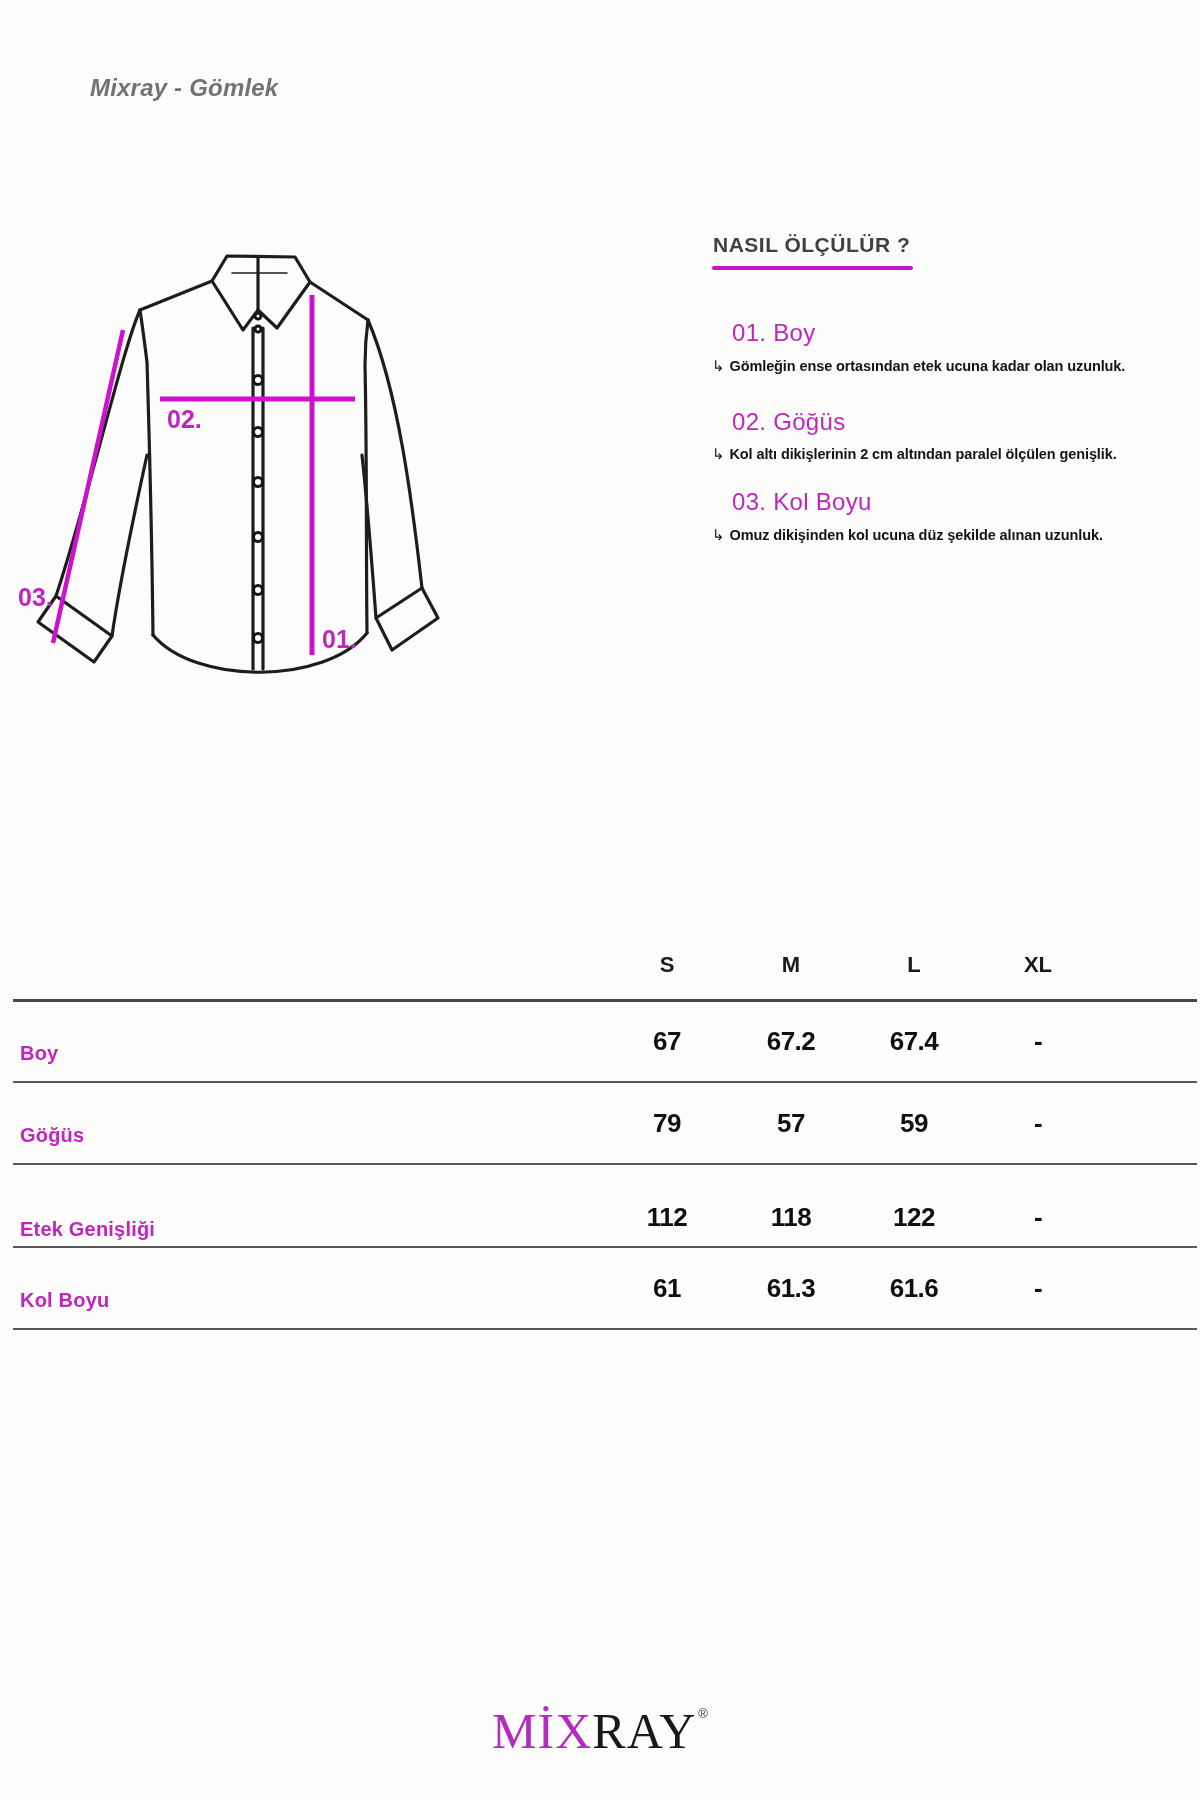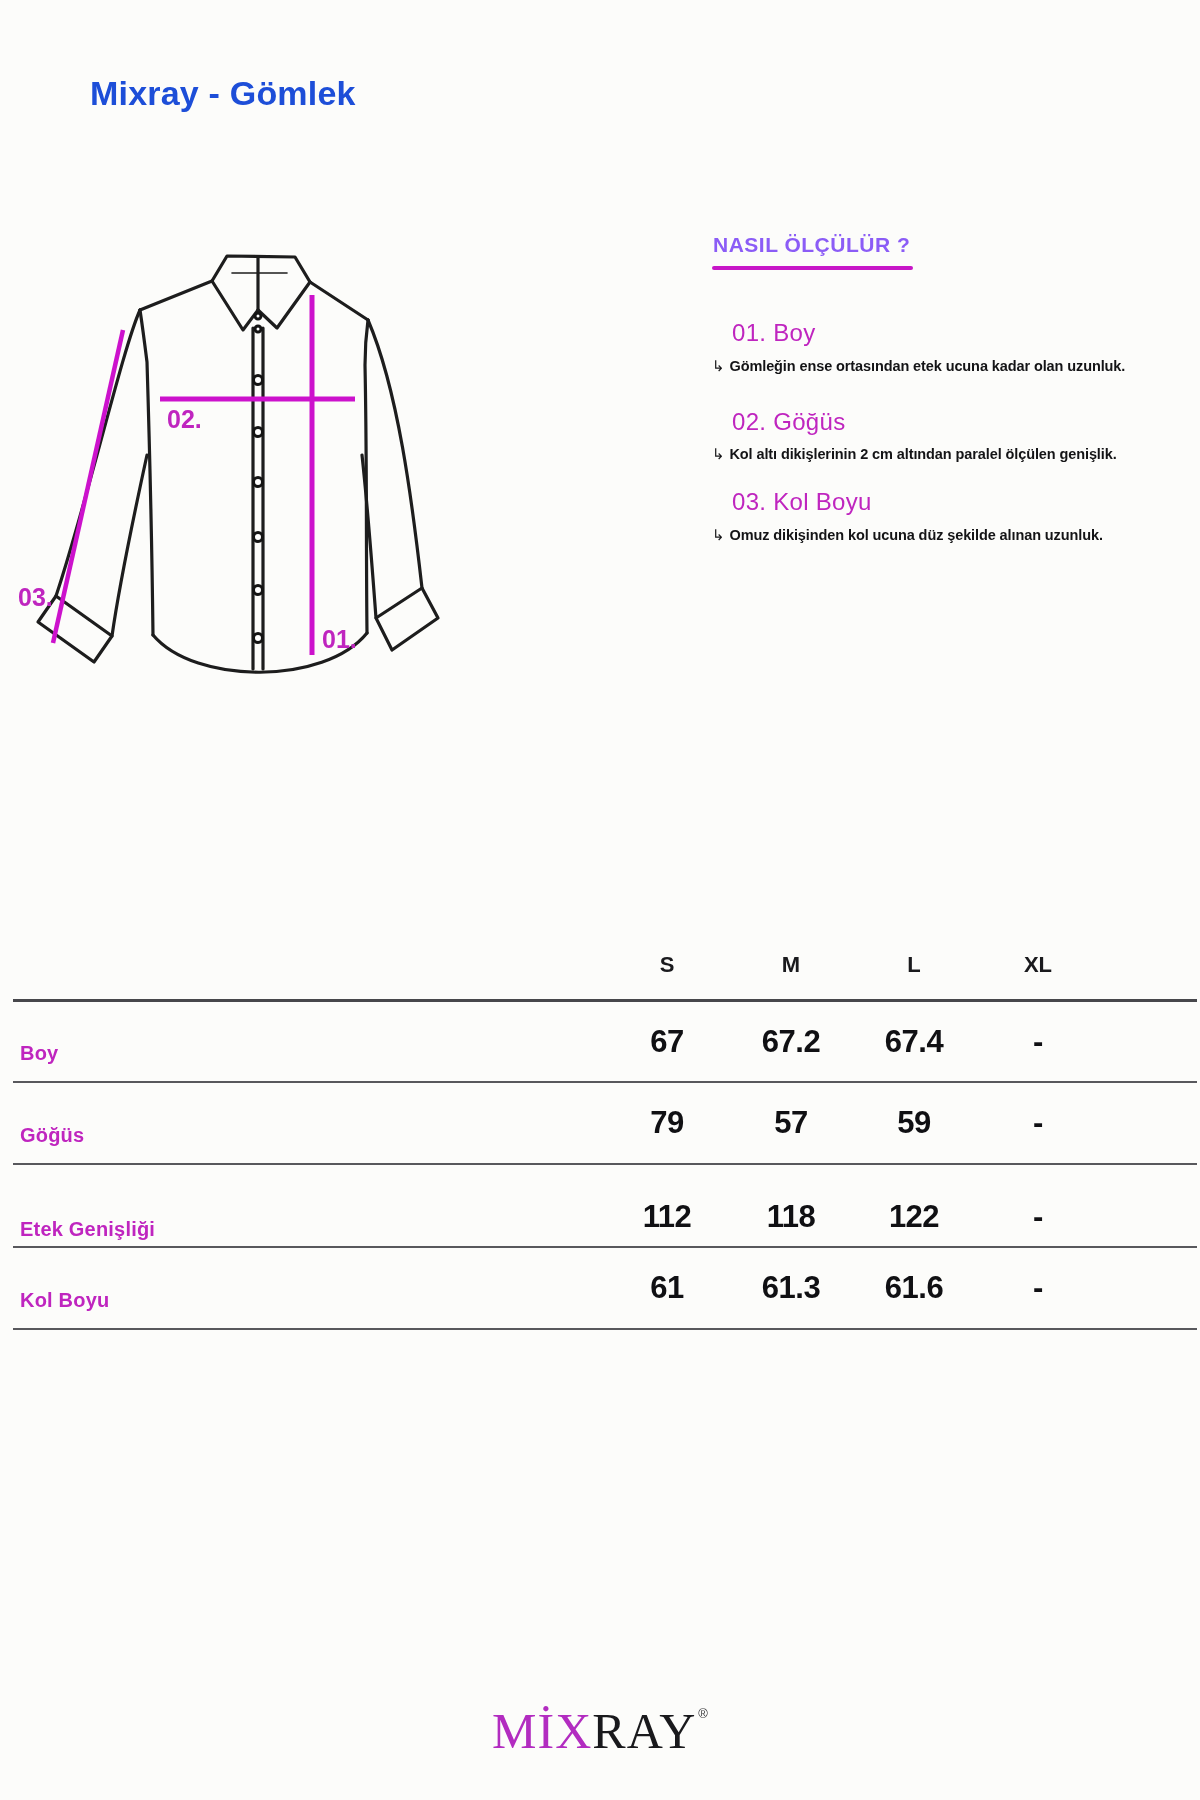--- a/index.html
+++ b/index.html
@@ -5,28 +5,28 @@
   html,body{margin:0;padding:0;background:#e9e9e9;}
   .page{
     position:relative;width:1200px;height:1800px;margin:0 auto;
     background:#fcfcfa;overflow:hidden;
     font-family:"Liberation Sans","DejaVu Sans",sans-serif;
     color:#1c1c1e;
   }
   
   .page-title{
     position:absolute;left:90px;top:74px;
-    font-size:34px;font-weight:800;letter-spacing:.2px;color:#1d4ed8;
+    font-size:24px;font-weight:800;letter-spacing:.2px;color:#737373;font-style:italic;
   }
   
   .shirt-svg{position:absolute;left:10px;top:210px;width:460px;height:470px;}
   
   .howto-title{
     position:absolute;left:713px;top:233px;
-    font-size:21px;font-weight:700;letter-spacing:.5px;color:#8b5cf6;
+    font-size:21px;font-weight:700;letter-spacing:.5px;color:#404040;
   }
   .howto-underline{
     position:absolute;left:712px;top:266px;width:201px;height:4px;
     background:#c716c7;border-radius:2px;
   }
   .howto-h{
     position:absolute;font-size:24px;font-weight:400;
     letter-spacing:.3px;color:#bf25bf;white-space:nowrap;
   }
   .howto-d{
@@ -44,21 +44,21 @@
   .size-table{position:absolute;left:0;top:930px;width:1200px;height:410px;}
   .trow{
     position:absolute;left:0;width:1200px;display:grid;
     grid-template-columns:600px 134px 114px 132px 116px;
     align-items:center;
   }
   .tsep{position:absolute;left:13px;right:3px;height:2px;background:#58585c;}
   .tsep.thick{height:3px;background:#47474b;}
   .colhead{text-align:center;font-size:22px;font-weight:600;color:#1a1a1d;}
   .val{
-    text-align:center;font-size:31px;font-weight:700;color:#101013;
+    text-align:center;font-size:26px;font-weight:700;color:#101013;
     letter-spacing:-.5px;
   }
   .rowlabel{
     padding-left:20px;font-size:20px;font-weight:700;color:#bf25bf;
     position:relative;top:12px;letter-spacing:.2px;
   }
   
   .brand{
     position:absolute;left:0;top:1706px;width:1200px;text-align:center;
     font-family:"Liberation Serif","DejaVu Serif",serif;

